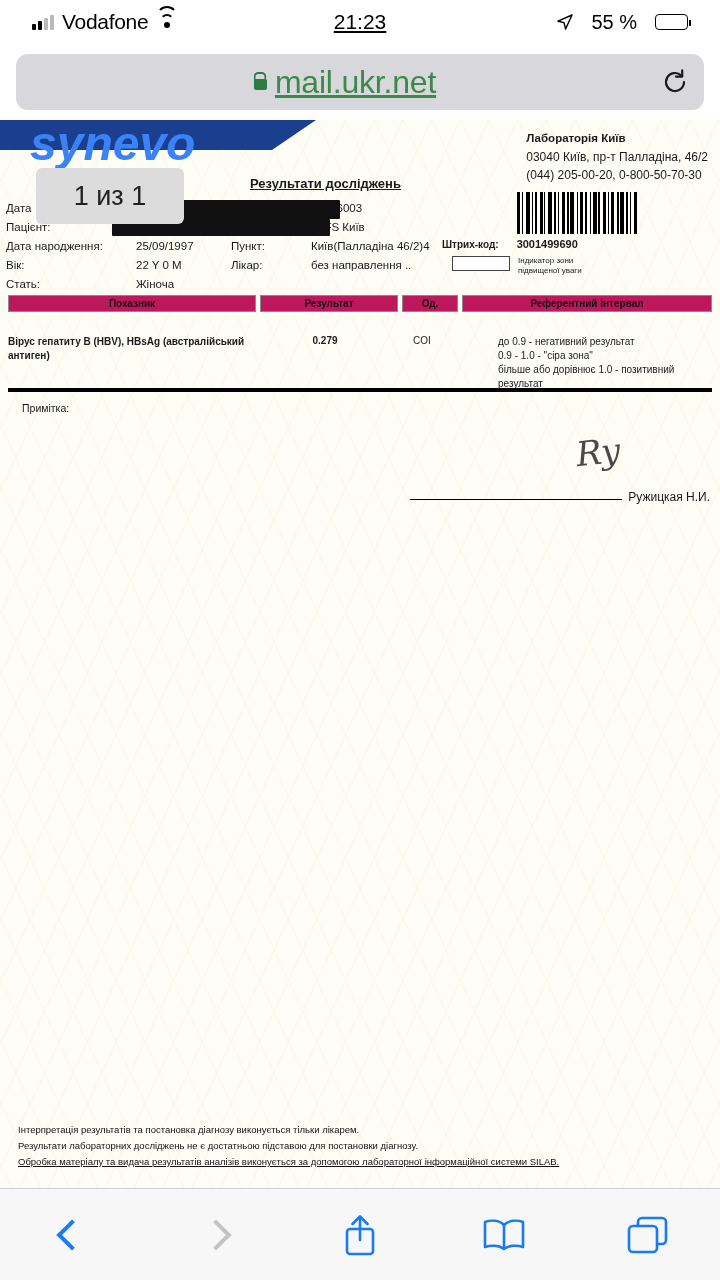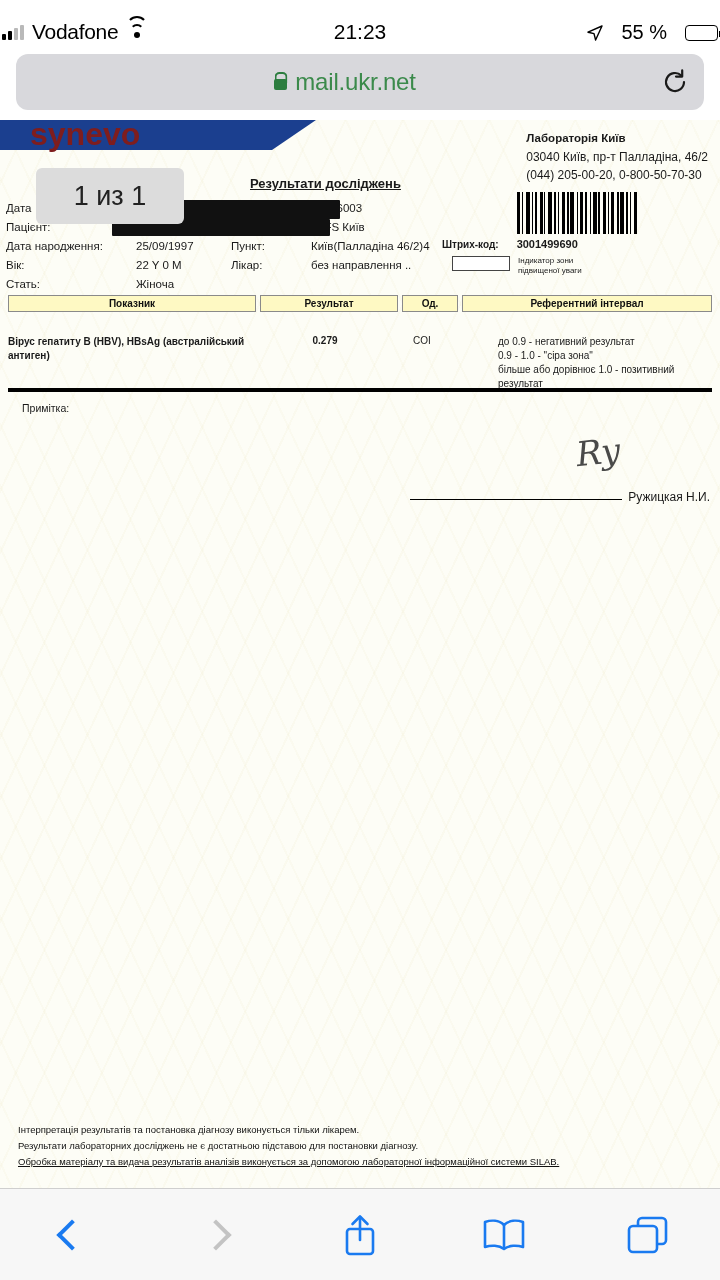--- a/index.html
+++ b/index.html
@@ -15,22 +15,22 @@
     background: #ffffff;
     display: flex;
     flex-direction: column;
   }
 
   
   .statusbar {
     height: 44px;
     background: #ffffff;
     display: flex;
-    align-items: flex-end;
-    padding: 0 2px;
+    align-items: center;
+    padding: 0 32px;
     flex: 0 0 auto;
     position: relative;
   }
   .sb-left { display: flex; align-items: center; gap: 8px; }
   .signal { display: flex; align-items: flex-end; gap: 2px; height: 16px; }
   .signal i { width: 4px; background: #000; border-radius: 1px; display: block; }
   .signal i:nth-child(1) { height: 6px; }
   .signal i:nth-child(2) { height: 9px; }
   .signal i:nth-child(3) { height: 12px; background: #b9b9b9; }
   .signal i:nth-child(4) { height: 15px; background: #b9b9b9; }
@@ -43,21 +43,21 @@
     border-bottom-color: transparent;
     border-left-color: transparent;
     border-right-color: transparent;
     border-radius: 50%;
   }
   .wifi span.a { width: 22px; height: 22px; bottom: 2px; }
   .wifi span.b { width: 14px; height: 14px; bottom: 2px; }
   .wifi span.c { width: 6px; height: 6px; bottom: 2px; background: #000; border-radius: 50%; border: 0; }
   .sb-center {
     position: absolute; left: 0; right: 0; text-align: center;
-    font-size: 21px; color: #000; font-weight: 400;
+    font-size: 21px; color: #000; font-weight: 400; text-decoration: underline;
   }
   .sb-right {
     margin-left: auto; display: flex; align-items: center; gap: 18px;
     position: relative; z-index: 2;
   }
   .loc-arrow { width: 16px; height: 16px; }
   .batt-text { font-size: 20px; color: #000; }
   .battery {
     width: 33px; height: 16px; border: 1.5px solid #000; border-radius: 4px;
     position: relative; padding: 2px;
@@ -89,21 +89,21 @@
   }
   .lock {
     width: 13px; height: 11px; background: #2c7d3f; border-radius: 2px;
     position: relative; margin-top: 4px;
   }
   .lock::before {
     content: ""; position: absolute; left: 50%; top: -7px; transform: translateX(-50%);
     width: 9px; height: 9px; border: 2px solid #2c7d3f; border-bottom: 0;
     border-radius: 5px 5px 0 0;
   }
-  .url-text { font-size: 24px; color: #3b8a4b; letter-spacing: -0.2px; }
+  .url-text { font-size: 32px; color: #3b8a4b; letter-spacing: -0.2px; text-decoration: underline; }
   .reload {
     width: 30px; height: 30px; position: relative; flex: 0 0 auto;
   }
 
   
   .page {
     flex: 1 1 auto;
     position: relative;
     background: #fdfcf5;
     overflow: hidden;
@@ -119,21 +119,21 @@
     position: absolute; left: 0; top: 0; width: 272px; height: 30px;
     background: #1b3f8f;
   }
   .blue-band::after {
     content: ""; position: absolute; right: -44px; top: 0;
     border-top: 30px solid #1b3f8f;
     border-right: 44px solid transparent;
   }
   .logo {
     position: absolute; left: 30px; top: -4px;
-    font-size: 32px; font-weight: bold; color: #7f1d1d; letter-spacing: 0px;
+    font-size: 48px; font-weight: bold; color: #3b82f6; letter-spacing: 0px; font-style: italic;
   }
   .pagecount {
     position: absolute; left: 36px; top: 48px;
     width: 148px; height: 56px;
     background: #dcdcdc; border-radius: 6px;
     display: flex; align-items: center; justify-content: center;
     font-size: 27px; color: #222;
     z-index: 5;
   }
 
@@ -179,21 +179,21 @@
   }
   .ind-rect { width: 58px; height: 15px; border: 1px solid #444; background: #fff; }
   .ind-text { font-size: 8px; line-height: 1.25; color: #222; }
 
   
   .thead {
     position: absolute; left: 8px; right: 8px; top: 175px;
     display: flex; gap: 4px; height: 17px;
   }
   .th {
-    background: #fef9c3; border: 1px solid #8a8a8a;
+    background: #be185d; border: 1px solid #8a8a8a;
     font-size: 10px; font-weight: bold;
     display: flex; align-items: center; justify-content: center;
     color: #111;
   }
   .th.c1 { width: 248px; }
   .th.c2 { width: 138px; }
   .th.c3 { width: 56px; }
   .th.c4 { flex: 1; }
 
   .section {

